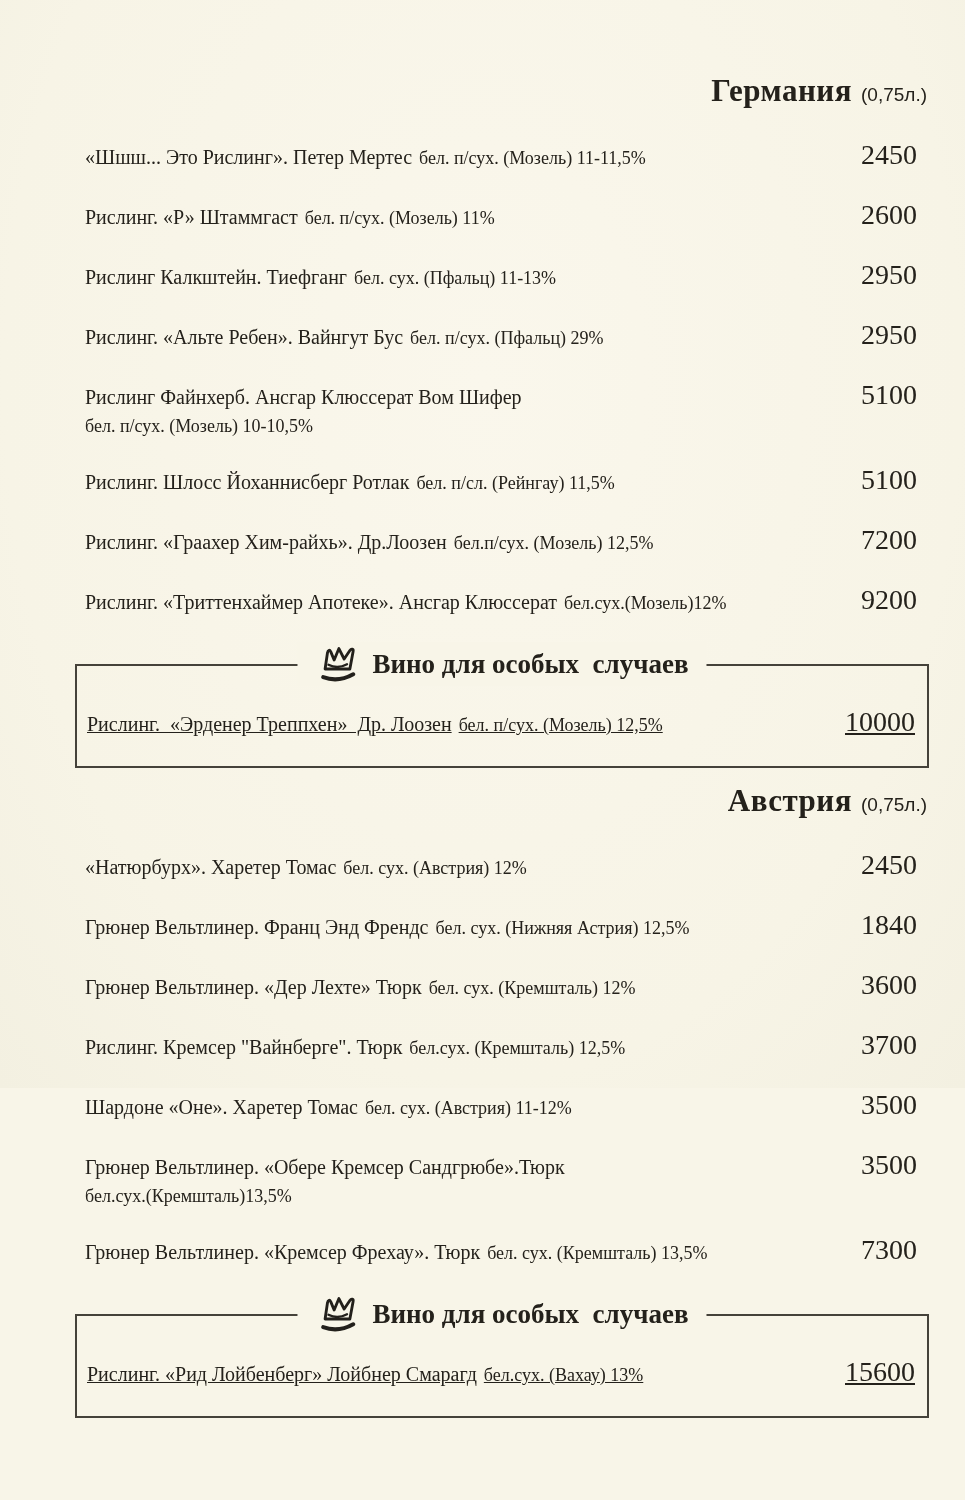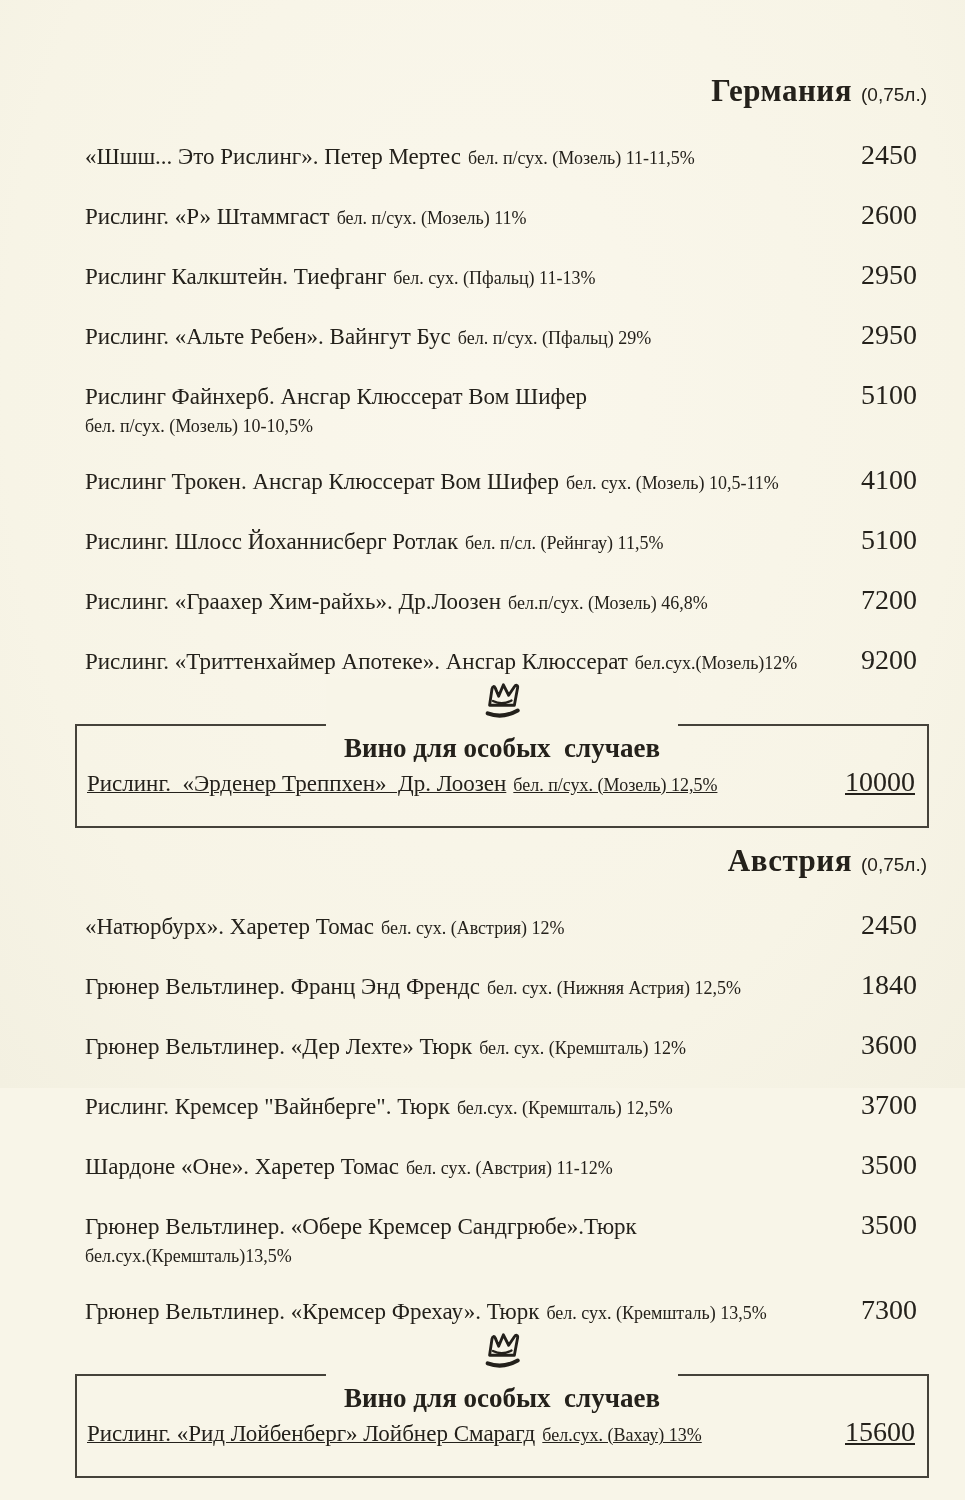--- a/index.html
+++ b/index.html
@@ -43,21 +43,21 @@
   .row {
     display: flex;
     justify-content: space-between;
     align-items: baseline;
     padding: 0 12px 0 10px;
     margin-bottom: 28px;
     line-height: 28px;
   }
   .name-block { flex: 1 1 auto; }
   .name {
-    font-size: 23px;
+    font-size: 20px;
     white-space: pre-wrap;
   }
   .desc {
     font-size: 18px;
     margin-left: 7px;
     white-space: pre-wrap;
   }
   .row.two-line .desc {
     display: block;
     margin-left: 0;
@@ -85,21 +85,20 @@
     position: absolute;
     top: 0;
     left: 50%;
     transform: translate(-50%, -54%);
     background: #f8f5e8;
     padding: 2px 18px;
     display: flex;
     align-items: center;
     gap: 13px;
     white-space: pre;
-    flex-direction: column;
   }
   .special-title-text {
     font-size: 27px;
     font-weight: 700;
     white-space: pre-wrap;
   }
   .crown {
     width: 44px;
     height: 40px;
     flex: 0 0 auto;
@@ -139,33 +138,27 @@
     <div class="price">2950</div>
   </div>
     <div class="row two-line">
     <div class="name-block">
       <span class="name">Рислинг Файнхерб. Ансгар Клюссерат Вом Шифер</span><span class="desc">бел. п/сух. (Мозель) 10-10,5%</span>
     </div>
     <div class="price">5100</div>
   </div>
     <div class="row">
     <div class="name-block">
-      <span class="name">Рислинг Трокен. Ансгар Клюссерат Вом Шифер</span><span class="desc">бел. сух. (Мозель) 10,5-11%</span>
-    </div>
-    <div class="price">4100</div>
-  </div>
-    <div class="row">
-    <div class="name-block">
       <span class="name">Рислинг. Шлосс Йоханнисберг Ротлак</span><span class="desc">бел. п/сл. (Рейнгау) 11,5%</span>
     </div>
     <div class="price">5100</div>
   </div>
     <div class="row">
     <div class="name-block">
-      <span class="name">Рислинг. «Граахер Хим-райхь». Др.Лоозен</span><span class="desc">бел.п/сух. (Мозель) 46,8%</span>
+      <span class="name">Рислинг. «Граахер Хим-райхь». Др.Лоозен</span><span class="desc">бел.п/сух. (Мозель) 12,5%</span>
     </div>
     <div class="price">7200</div>
   </div>
     <div class="row">
     <div class="name-block">
       <span class="name">Рислинг. «Триттенхаймер Апотеке». Ансгар Клюссерат</span><span class="desc">бел.сух.(Мозель)12%</span>
     </div>
     <div class="price">9200</div>
   </div>
     <section class="special-box">

